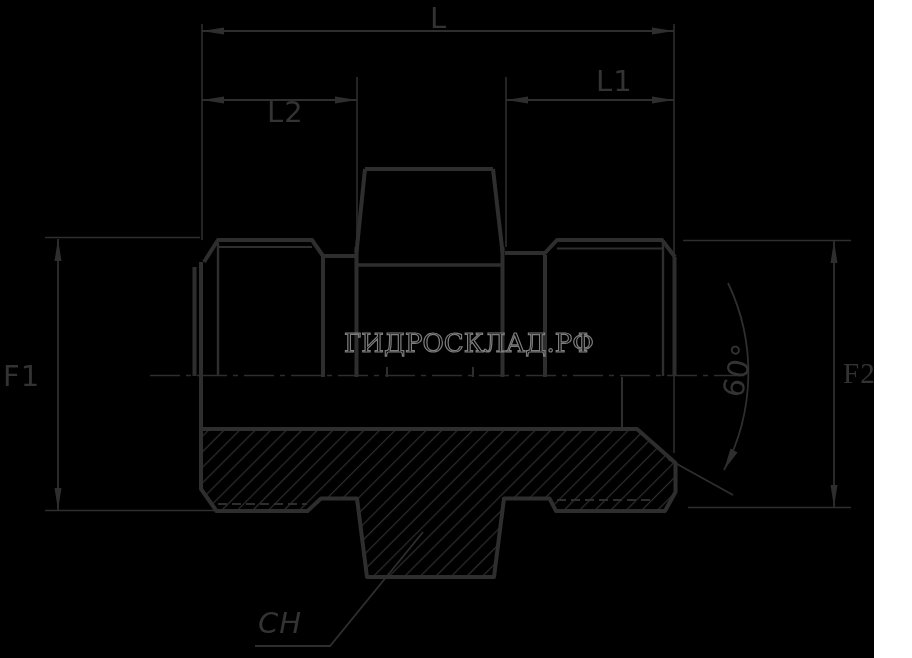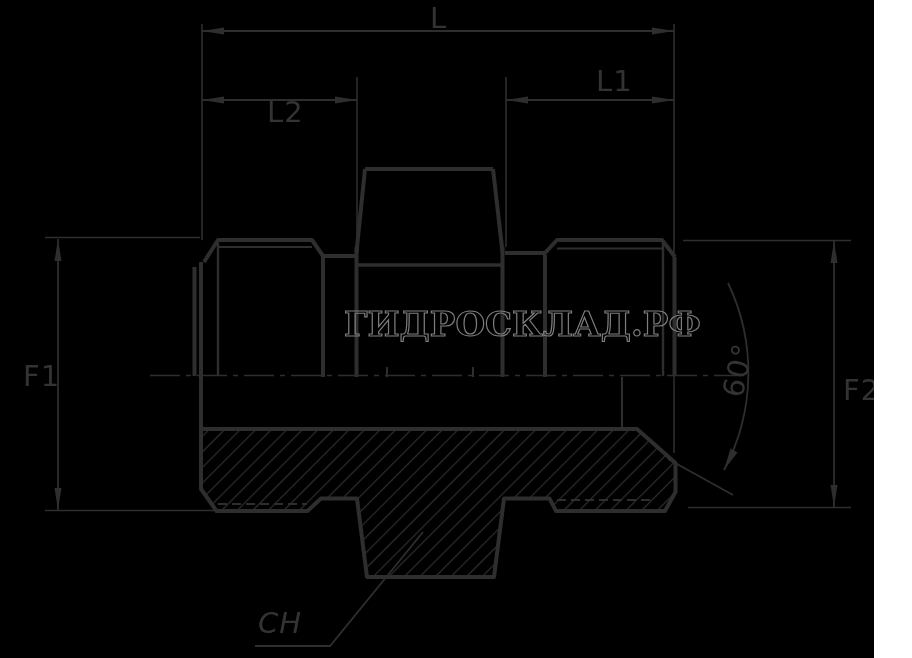--- a/index.html
+++ b/index.html
@@ -2,23 +2,23 @@
 <html><head>
 <meta charset="utf-8">
 <style>
   html,body{margin:0;padding:0;background:#000;}
   #stage{position:relative;width:912px;height:658px;background:#000;overflow:hidden;
          font-family:"DejaVu Sans","Liberation Sans",sans-serif;}
   #drawing{position:absolute;left:0;top:0;}
   .dim-label{position:absolute;color:#333333;font-size:29px;font-weight:400;
              letter-spacing:1px;white-space:nowrap;}
   #label-angle{transform:rotate(-78deg);transform-origin:center center;}
-  #watermark{position:absolute;left:344px;top:304px;width:230px;
-             font-family:"DejaVu Serif","Liberation Serif",serif;font-weight:bold;
-             font-size:34px;letter-spacing:0px;color:transparent;
+  #watermark{position:absolute;left:344px;top:328px;width:230px;
+             font-family:"DejaVu Serif","Liberation Serif",serif;font-weight:normal;
+             font-size:26px;letter-spacing:0px;color:transparent;
              -webkit-text-stroke:1.2px #7e7e7e;text-stroke:1.2px #7e7e7e;
              white-space:nowrap;}
   #white-strip{position:absolute;left:874px;top:0;width:38px;height:658px;background:#ffffff;}
 </style>
 </head>
 <body>
 
 <div id="stage">
 
   <svg id="drawing" width="912" height="658" viewBox="0 0 912 658">
@@ -101,23 +101,23 @@
       <polygon points="724,470 737.5,452.5 730.5,448.5"></polygon>
     </g>
   </svg>
 
   <div class="dim-label" id="label-L" style="left:430px;top:1px;">L</div>
 
   <div class="dim-label" id="label-L2" style="left:267px;top:65px;margin-top:30px;">L2</div>
 
   <div class="dim-label" id="label-L1" style="left:569px;top:64px;margin-left:27px;">L1</div>
 
-  <div class="dim-label" id="label-F1" style="left:3px;top:359px;margin-left:20px;">F1</div>
+  <div class="dim-label" id="label-F1" style="left:3px;top:359px;">F1</div>
 
-  <div class="dim-label" id="label-F2" style="left:843px;top:373px;">F2</div>
+  <div class="dim-label" id="label-F2" style="left:843px;top:357px;font-family:Liberation Serif, serif;">F2</div>
 
   <div class="dim-label" id="label-angle" style="left:711px;top:353px;">60°</div>
 
   <div class="dim-label" id="label-CH" style="left:258px;top:606px;font-style:italic;">CH</div>
 
   <div id="watermark">ГИДРОСКЛАД.РФ</div>
 
   <div id="white-strip"></div>
 </div>
 

